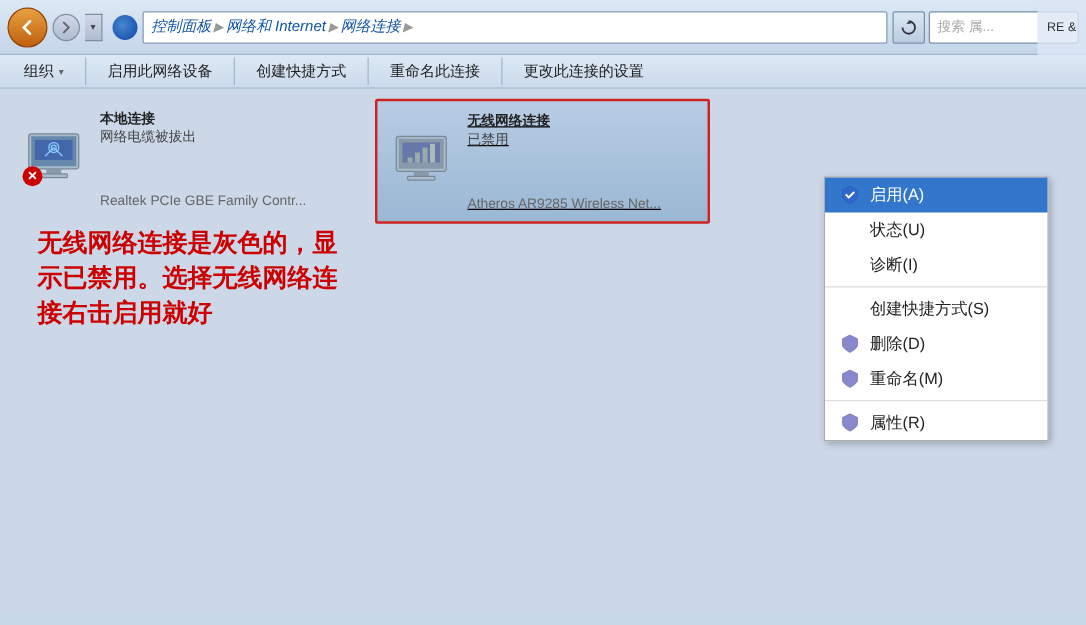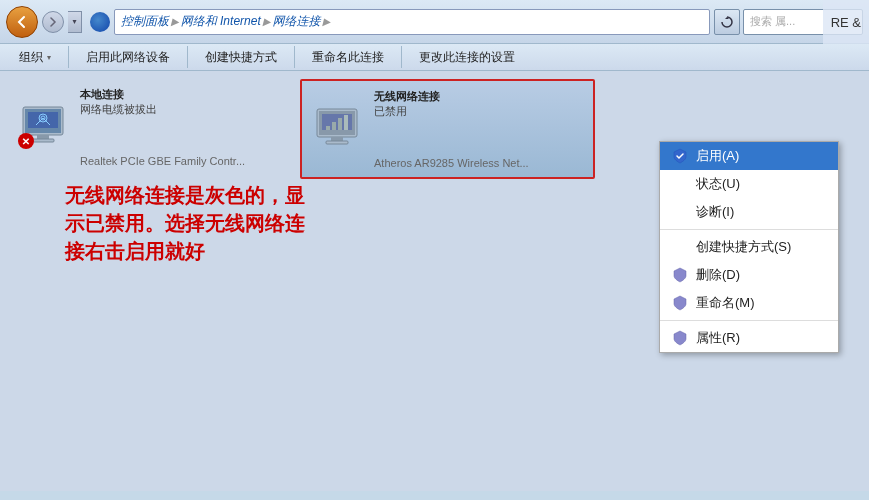--- a/index.html
+++ b/index.html
@@ -195,29 +195,30 @@
       font-size: 11px;
       color: #666;
       margin-top: 38px;
     }
 
     
     .wireless-highlight {
       position: absolute;
       left: 300px;
       top: 8px;
-      width: 295px;
+      width: 268px;
       border: 2px solid #cc2222;
       background: linear-gradient(to bottom, #dce8f8, #c8d8ec);
       border-radius: 2px;
       padding: 8px 10px;
       display: flex;
       align-items: center;
       gap: 10px;
       cursor: pointer;
+      text-decoration: underline;
     }
     .wireless-highlight.selected {
       background: linear-gradient(to bottom, #b8cce4, #9ab8d4);
     }
 
     .wireless-icon-wrap {
       width: 52px; height: 44px;
       flex-shrink: 0;
       position: relative;
     }
@@ -225,21 +226,20 @@
     
     .annotation-text {
       position: absolute;
       left: 30px;
       top: 110px;
       color: #cc0000;
       font-size: 20px;
       font-weight: bold;
       line-height: 1.4;
       max-width: 240px;
-      margin-left: 35px;
     }
 
     
     .context-menu {
       position: absolute;
       right: 30px;
       top: 70px;
       background: white;
       border: 1px solid #aaa;
       box-shadow: 2px 2px 6px rgba(0,0,0,0.3);
@@ -309,21 +309,21 @@
         <path d="M7 2 A5 5 0 1 1 2 7" stroke="#334" stroke-width="1.5" fill="none"></path>
         <path d="M7 2 L5 4 L9 4 Z" fill="#334"></path>
       </svg>
     </div>
 
     <div class="search-box">
       <span style="font-size:11px;color:#aaa">搜索 属...</span>
     </div>
   </div>
 
-  <div style="position:absolute;right:0;top:0;padding:20px 8px;font-size:13px;color:#333;background:rgba(220,230,245,0.8);height:44px;display:flex;align-items:center;">
+  <div style="position:absolute;right:0;top:0;padding:20px 8px;font-size:10px;color:#333;background:rgba(220,230,245,0.8);height:44px;display:flex;align-items:center;">
     <span>RE &amp;</span>
   </div>
 </div>
 
 <div class="toolbar">
   <div class="toolbar-btn">
     <span>组织</span>
     <span class="toolbar-dropdown-arrow">▾</span>
   </div>
   <div class="toolbar-sep"></div>

